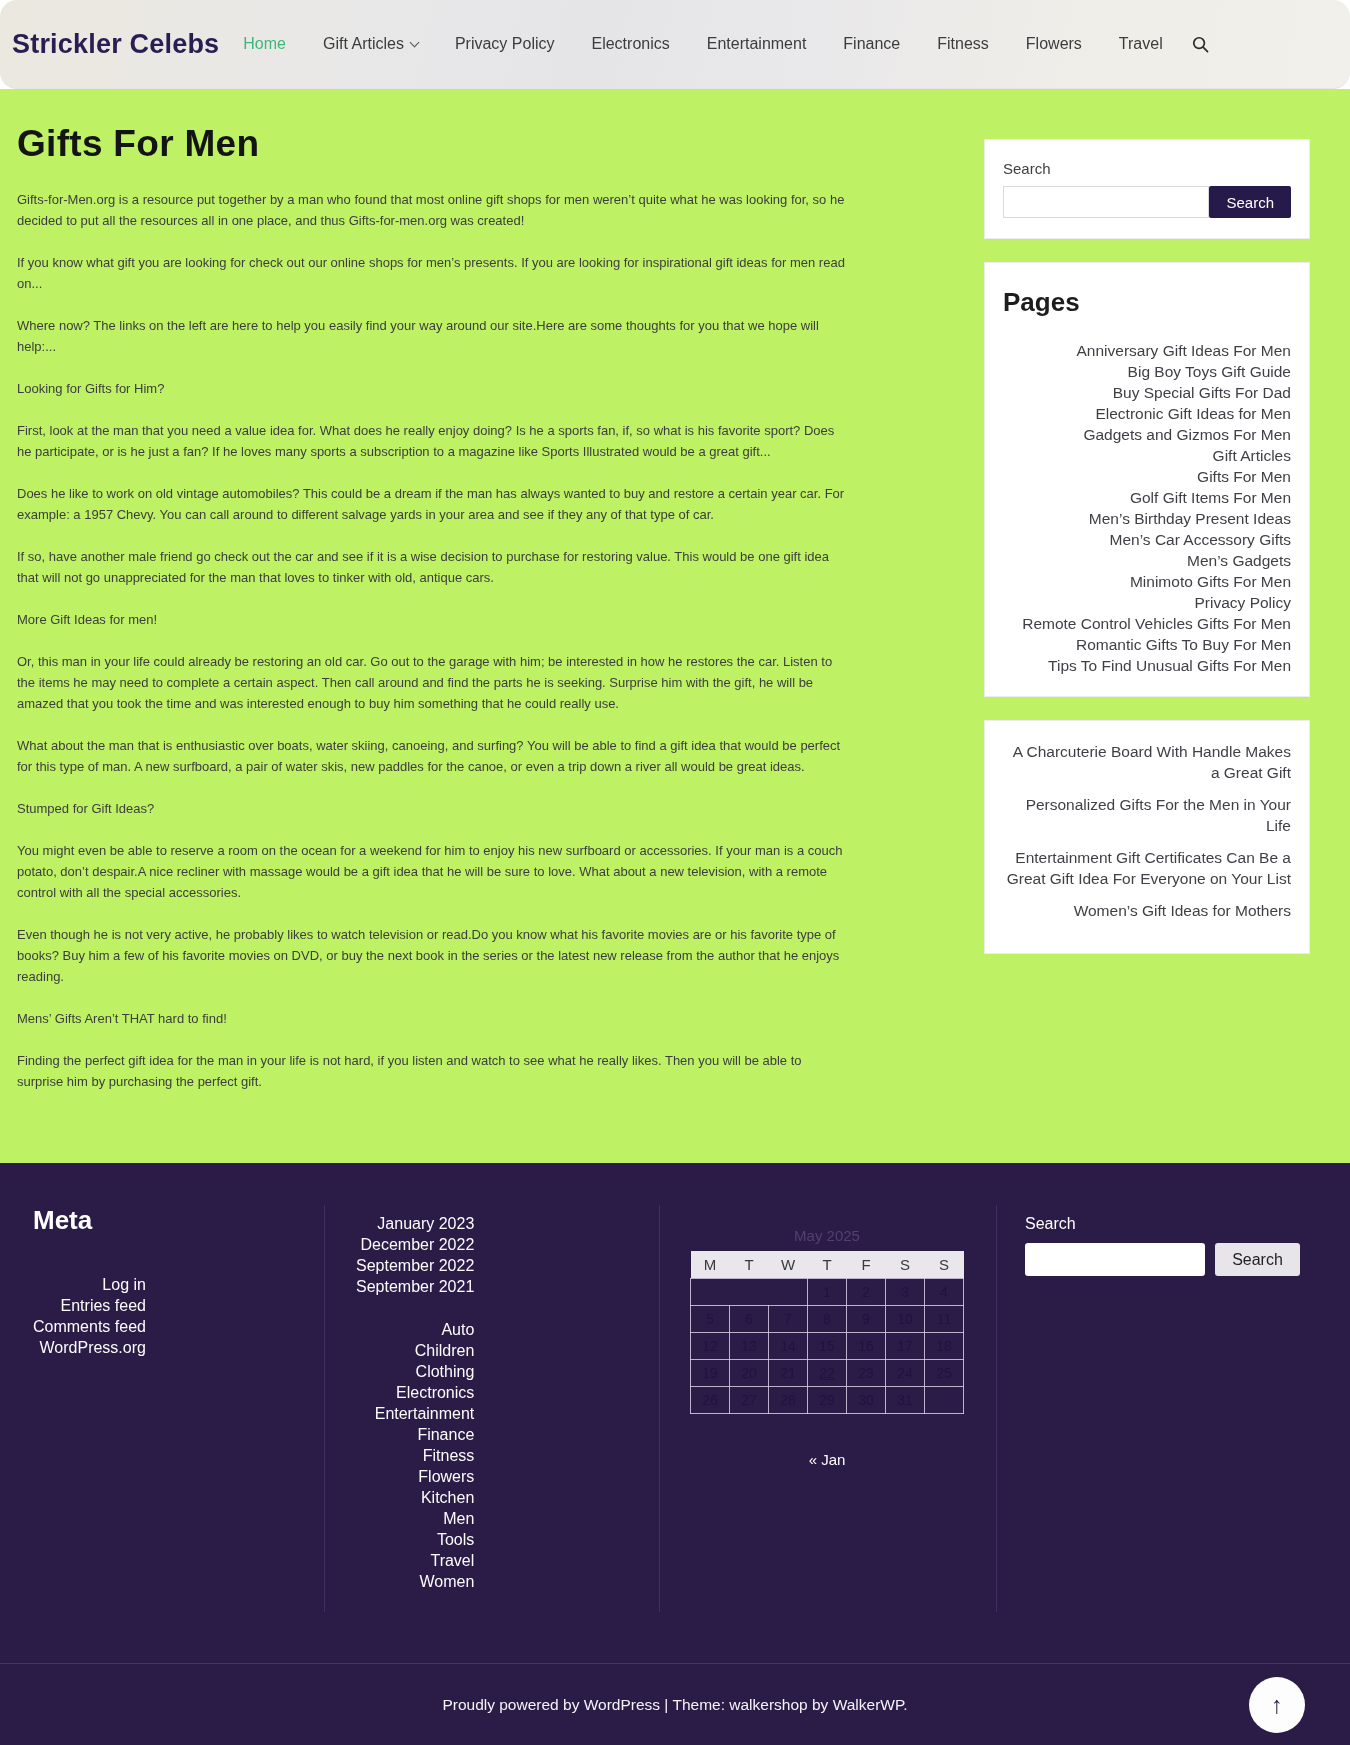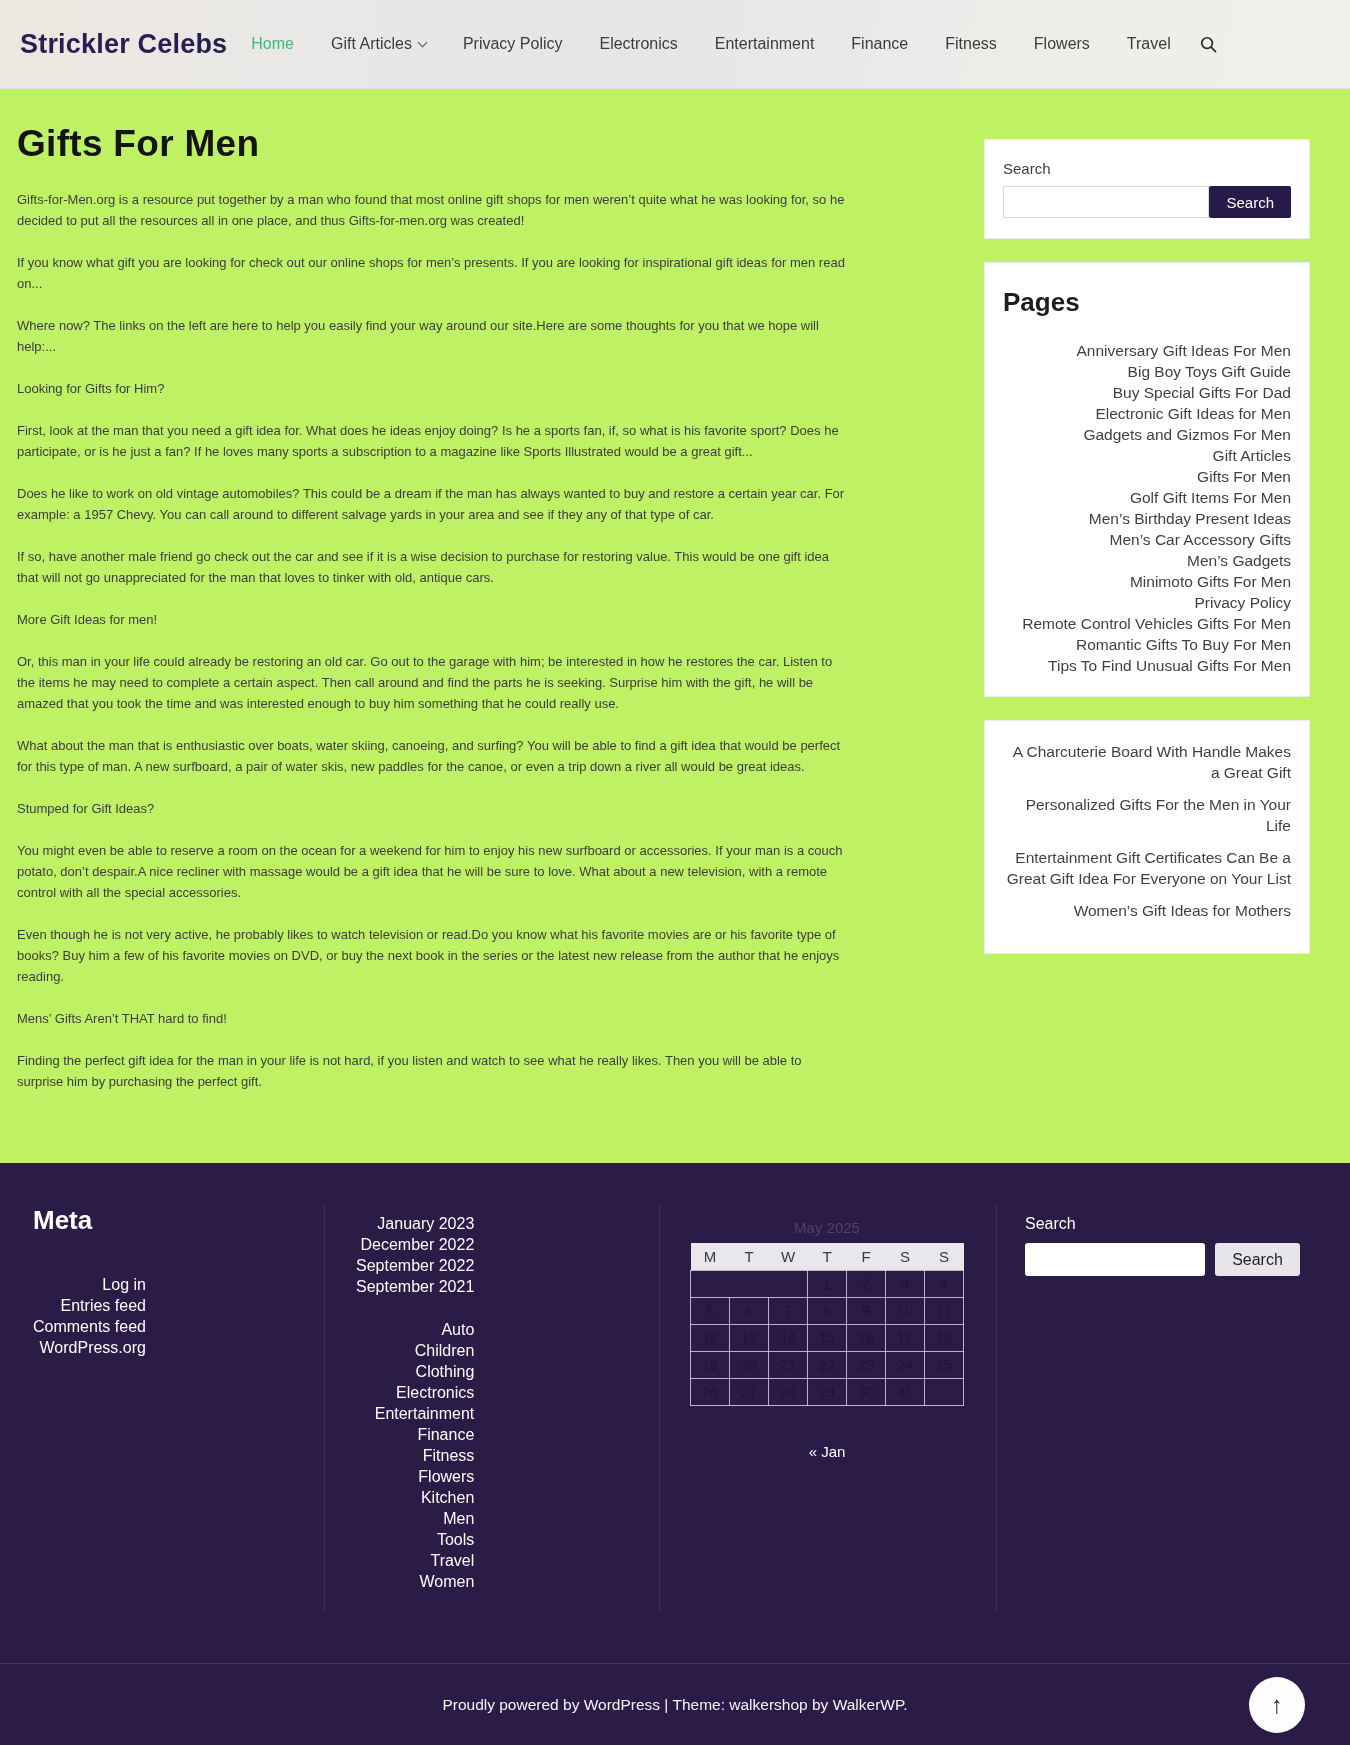--- a/index.html
+++ b/index.html
@@ -2,23 +2,24 @@
 <html><head>
 <meta charset="utf-8">
 <style>
   * { margin:0; padding:0; box-sizing:border-box; }
   html,body { background:#ffffff; }
   body { font-family:"Liberation Sans", sans-serif; }
   .page { position:relative; width:1350px; height:1745px; background:#ffffff; overflow:hidden; margin:0 auto; }
 
   
   .site-header {
-    height:89px; display:flex; align-items:center; padding:0 20px;
+    height:89px; display:flex; align-items:center; padding:0 12px;
     background:linear-gradient(100deg,#ece8e0 0%,#e9e8e8 26%,#e5e5e8 44%,#e9e8ea 60%,#efede8 78%,#f2f0ea 100%);
     border-bottom:1px solid #e6e4e0;
+    border-radius:17px;
   }
   .site-title { font-size:27px; font-weight:bold; color:#281e52; letter-spacing:.2px; white-space:nowrap; cursor:pointer; }
   .main-nav { display:flex; align-items:center; gap:37px; margin-left:24px; }
   .nav-item { display:flex; align-items:center; gap:7px; font-size:16px; font-weight:500; color:#3c3c3c; text-decoration:none; cursor:pointer; white-space:nowrap; }
   .nav-item.active { color:#3cb878; }
   .chev { width:7px; height:7px; border-right:1.6px solid #555; border-bottom:1.6px solid #555; transform:rotate(45deg); margin-top:-4px; }
   .hdr-search { margin-left:28px; cursor:pointer; display:flex; align-items:center; }
 
   
   .main { position:relative; height:1074px; background:#bef264; }
@@ -39,21 +40,21 @@
   .posts-list li:last-child { margin-bottom:12px; }
 
   
   .site-footer { position:relative; height:500px; background:#2a1b47; }
   .f-div { position:absolute; top:42px; width:1px; height:407px; background:#3e2e62; }
   .f-col1 { position:absolute; left:33px; top:42px; }
   .f-col1 h2 { font-size:26px; font-weight:bold; color:#fff; margin-bottom:38px; }
   .f-list li { font-size:16px; line-height:21px; color:#fdfdfd; cursor:pointer; }
   .f-col2 { position:absolute; left:356px; top:50px; }
   .f-gap { height:22px; }
-  .f-cal { position:absolute; left:690px; top:56px; width:274px; }
+  .f-cal { position:absolute; left:690px; top:64px; width:274px; }
   .cal-caption { text-align:center; color:#514070; font-size:15px; margin-bottom:7px; }
   table.calendar { width:274px; border-collapse:collapse; table-layout:fixed; }
   .calendar th { background:#e9e7ec; color:#3a3a3a; font-weight:normal; height:27px; font-size:15px; text-align:center; }
   .calendar td { border:1px solid rgba(214,205,230,0.85); height:27px; text-align:center; font-size:14px; color:#1f1440; }
   .calendar td.linked { text-decoration:underline; cursor:pointer; }
   .cal-nav { margin-top:37px; text-align:center; font-size:15px; color:#ffffff; }
   .cal-nav span { cursor:pointer; }
   .f-col4 { position:absolute; left:1025px; top:52px; }
   .f-col4 .s-label { color:#fff; font-size:16px; margin-bottom:10px; }
   .f-srow { display:flex; align-items:center; }
@@ -112,21 +113,21 @@
 
   <div class="main">
     <article class="article">
       <h1>Gifts For Men</h1>
       <div>
 
       <p>Gifts-for-Men.org is a resource put together by a man who found that most online gift shops for men weren’t quite what he was looking for, so he decided to put all the resources all in one place, and thus Gifts-for-men.org was created!</p>
           <p>If you know what gift you are looking for check out our online shops for men’s presents. If you are looking for inspirational gift ideas for men read on...</p>
           <p>Where now? The links on the left are here to help you easily find your way around our site.Here are some thoughts for you that we hope will help:...</p>
           <p>Looking for Gifts for Him?</p>
-          <p>First, look at the man that you need a gift idea for. What does he ideas enjoy doing? Is he a sports fan, if, so what is his favorite sport? Does he participate, or is he just a fan? If he loves many sports a subscription to a magazine like Sports Illustrated would be a great gift...</p>
+          <p>First, look at the man that you need a value idea for. What does he really enjoy doing? Is he a sports fan, if, so what is his favorite sport? Does he participate, or is he just a fan? If he loves many sports a subscription to a magazine like Sports Illustrated would be a great gift...</p>
           <p>Does he like to work on old vintage automobiles? This could be a dream if the man has always wanted to buy and restore a certain year car. For example: a 1957 Chevy. You can call around to different salvage yards in your area and see if they any of that type of car.</p>
           <p>If so, have another male friend go check out the car and see if it is a wise decision to purchase for restoring value. This would be one gift idea that will not go unappreciated for the man that loves to tinker with old, antique cars.</p>
           <p>More Gift Ideas for men!</p>
           <p>Or, this man in your life could already be restoring an old car. Go out to the garage with him; be interested in how he restores the car. Listen to the items he may need to complete a certain aspect. Then call around and find the parts he is seeking. Surprise him with the gift, he will be amazed that you took the time and was interested enough to buy him something that he could really use.</p>
           <p>What about the man that is enthusiastic over boats, water skiing, canoeing, and surfing? You will be able to find a gift idea that would be perfect for this type of man. A new surfboard, a pair of water skis, new paddles for the canoe, or even a trip down a river all would be great ideas.</p>
           <p>Stumped for Gift Ideas?</p>
           <p>You might even be able to reserve a room on the ocean for a weekend for him to enjoy his new surfboard or accessories. If your man is a couch potato, don’t despair.A nice recliner with massage would be a gift idea that he will be sure to love. What about a new television, with a remote control with all the special accessories.</p>
           <p>Even though he is not very active, he probably likes to watch television or read.Do you know what his favorite movies are or his favorite type of books? Buy him a few of his favorite movies on DVD, or buy the next book in the series or the latest new release from the author that he enjoys reading.</p>
           <p>Mens’ Gifts Aren’t THAT hard to find!</p>
           <p>Finding the perfect gift idea for the man in your life is not hard, if you listen and watch to see what he really likes. Then you will be able to surprise him by purchasing the perfect gift.</p>

